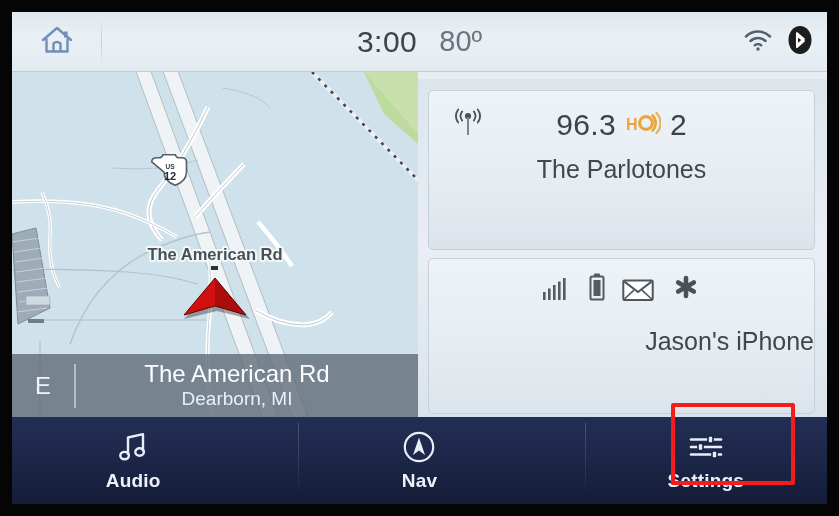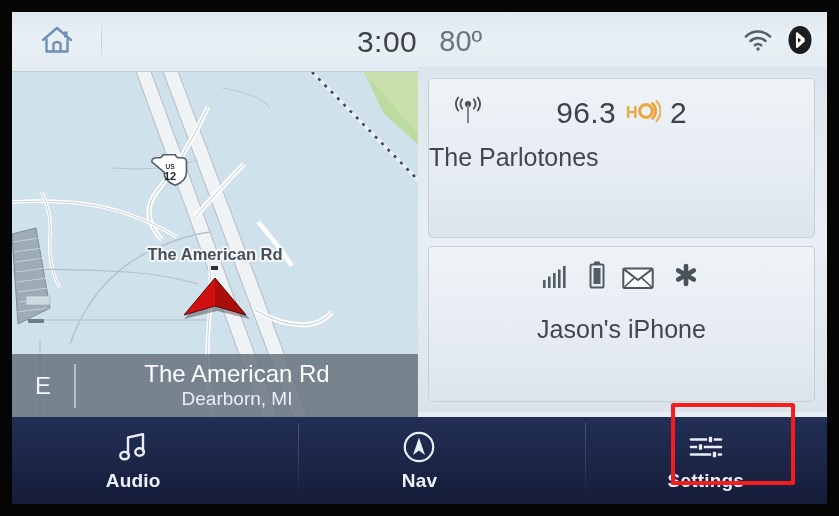--- a/index.html
+++ b/index.html
@@ -72,53 +72,53 @@
     width:2px; height:44px; background:rgba(230,238,245,0.55);
   }
   #map-addr {
     flex:1; text-align:center; padding-right:20px;
   }
   #map-addr .l1 { font-size:24px; color:#fbfdff; font-weight:400; line-height:1.12; }
   #map-addr .l2 { font-size:19px; color:#e9eff5; font-weight:400; line-height:1.15; }
 
   
   #right-pane {
-    position:absolute; left:406px; top:55px; width:409px; height:345px;
+    position:absolute; left:406px; top:67px; width:409px; height:345px;
     background:linear-gradient(to bottom,#dde5ec 0%,#e8eef3 50%,#dbe3ea 100%);
     padding:11px 12px 10px 10px;
     display:flex; flex-direction:column; gap:8px;
   }
   .card {
     border:1px solid #c6d0d9; border-radius:5px;
     background:linear-gradient(to bottom,#eef3f7 0%,#e6ecf2 55%,#dce4eb 100%);
     position:relative;
   }
   #radio-card { height:160px; }
   #phone-card { flex:1; }
 
   #tower-icon { position:absolute; left:22px; top:17px; }
   #radio-freq-row {
     display:flex; align-items:center; justify-content:center; gap:9px;
     padding-top:17px;
   }
   .freq { font-size:30px; color:#3b4248; font-weight:400; letter-spacing:0.3px; }
   .hd-num { font-size:30px; color:#3b4248; font-weight:400; }
   .artist {
-    text-align:left; font-size:25px; color:#40474d; margin-top:13px; font-weight:400;
+    text-align:center; font-size:25px; color:#40474d; margin-top:13px; font-weight:400;
   }
   .song {
     text-align:center; font-size:25px; color:#1f6fc4; font-weight:700; margin-top:4px;
     letter-spacing:0.2px;
   }
   #phone-icons {
     display:flex; align-items:flex-end; justify-content:center; gap:17px;
     padding-top:24px; height:46px;
   }
   .phone-name {
-    text-align:center; font-size:25px; color:#3f464c; margin-top:22px; font-weight:400;
+    text-align:right; font-size:25px; color:#3f464c; margin-top:22px; font-weight:400;
   }
 
   
   #navbar {
     position:absolute; left:0; bottom:0; width:815px; height:87px;
     background:linear-gradient(to bottom,#222e55 0%,#1d2749 45%,#141c38 100%);
     display:flex;
     gap:44px;
   }
   .nav-item {

